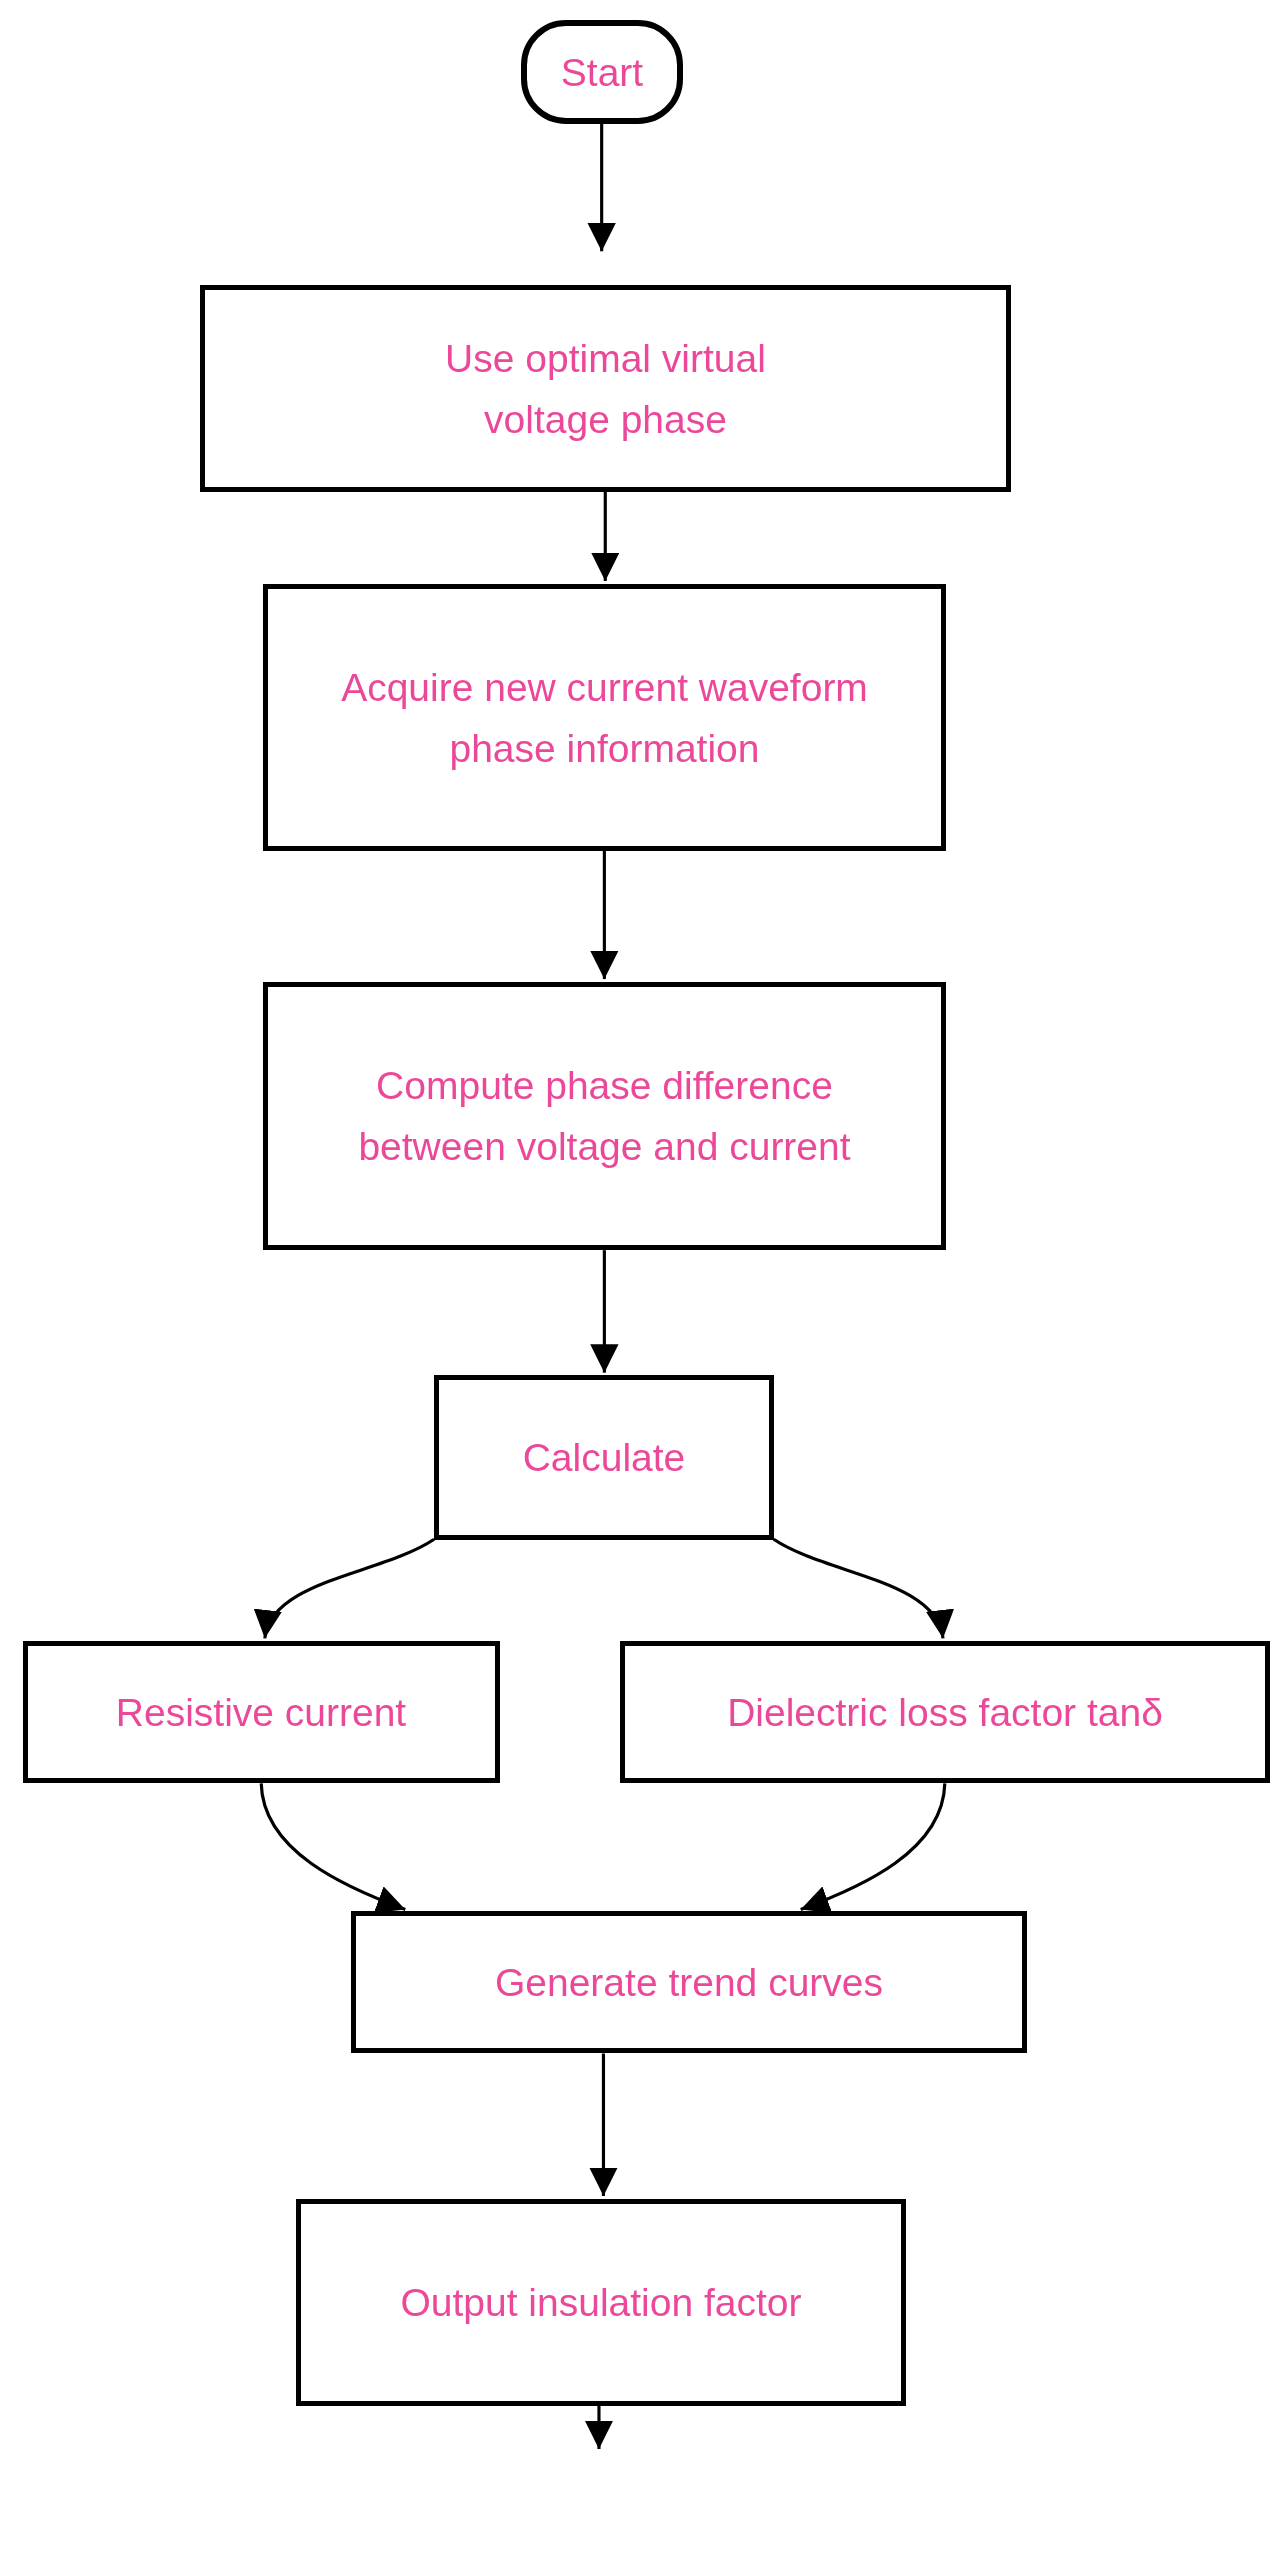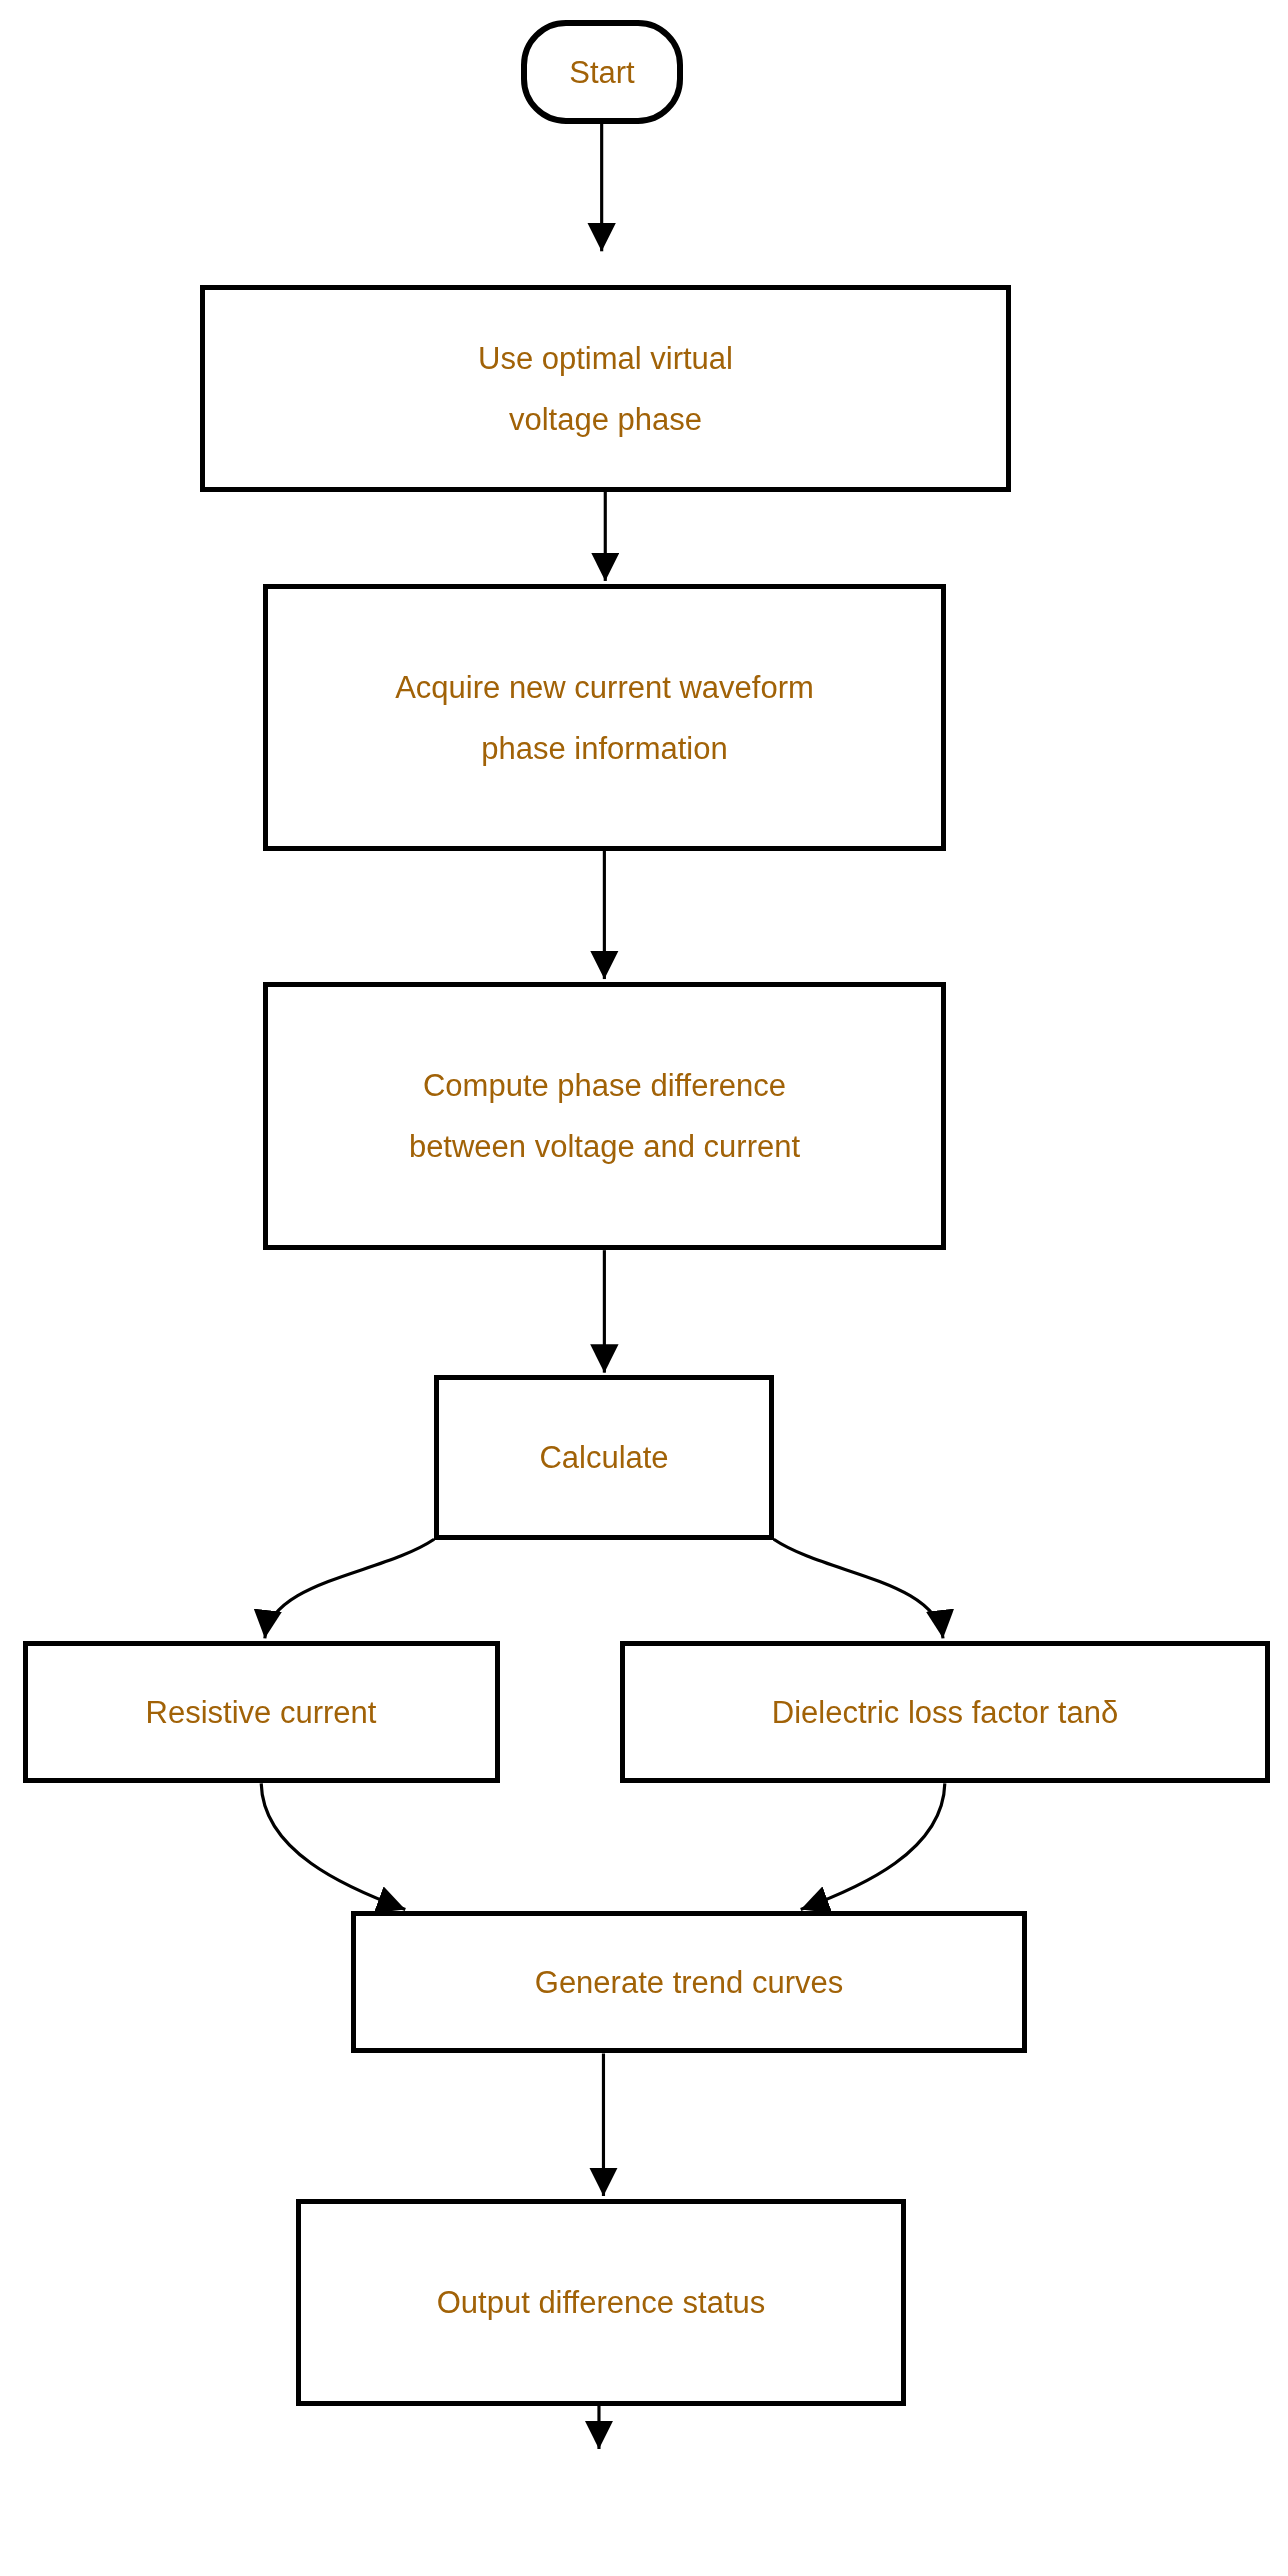--- a/index.html
+++ b/index.html
@@ -27,23 +27,23 @@
     box-sizing: border-box;
     background: #ffffff;
     border: 5.4px solid #000000;
     display: flex;
     align-items: center;
     justify-content: center;
     text-align: center;
   }
   .node .label {
     white-space: pre-line;
-    font-size: 31px;
+    font-size: 39px;
     line-height: 61px;
-    color: #a16207;
+    color: #ec4899;
     text-align: center;
   }
   .terminator {
     border-width: 6.3px;
   }
   
   .n-start { left: 521px; top: 20px;  width: 162px; height: 104px; border-radius: 45px; }
   .n-step1 { left: 200px; top: 254px; width: 811px; height: 207px; margin-top: 31px; }
   .n-step2 { left: 263px; top: 584px; width: 683px; height: 267px; }
   .n-step3 { left: 263px; top: 982px; width: 683px; height: 268px; }
@@ -111,18 +111,18 @@
 
   <div class="node n-branch-right">
     <span class="label">Dielectric loss factor tanδ</span>
   </div>
 
   <div class="node n-step5">
     <span class="label">Generate trend curves</span>
   </div>
 
   <div class="node n-step6">
-    <span class="label">Output difference status</span>
+    <span class="label">Output insulation factor</span>
   </div>
 
 
 </div>
 
 
 </body></html>

